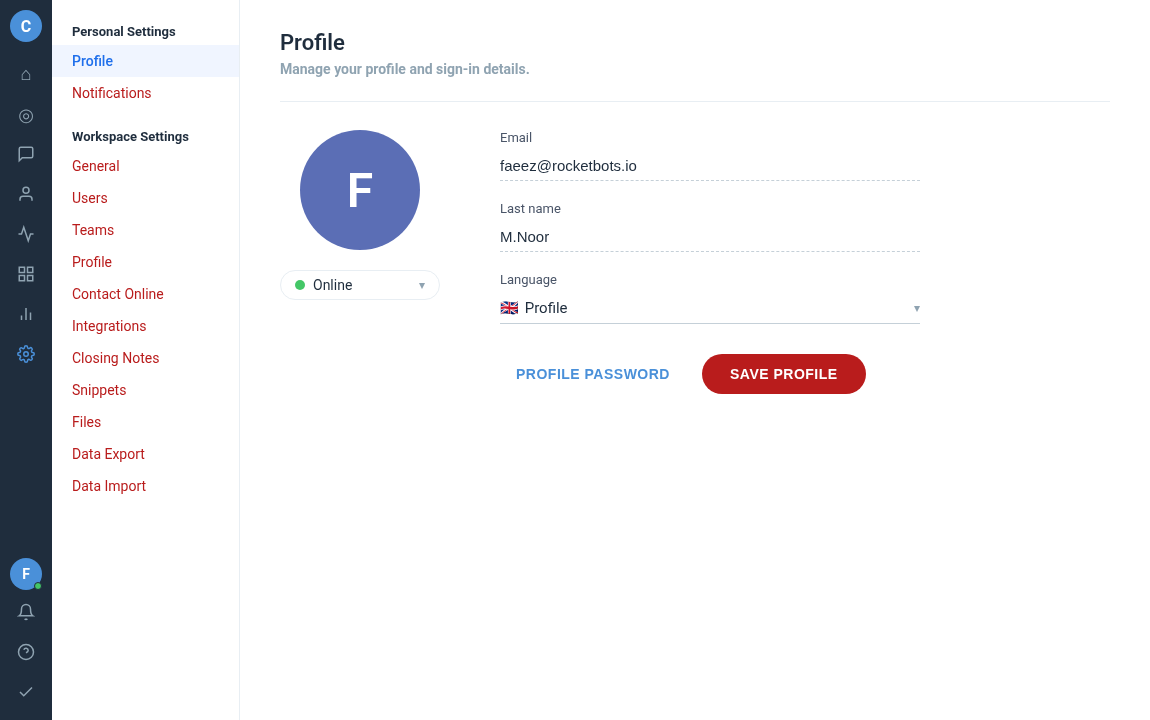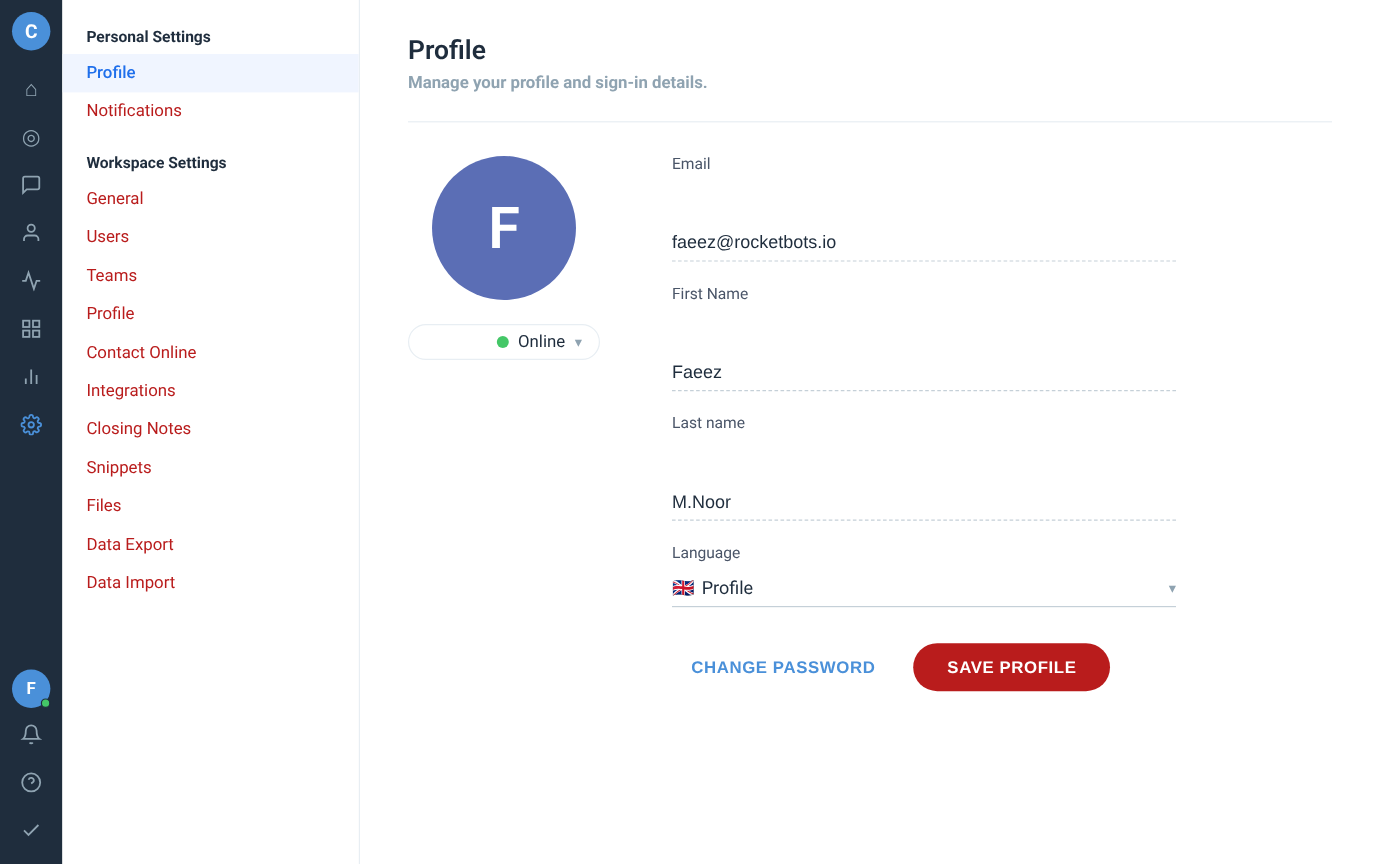--- a/index.html
+++ b/index.html
@@ -34,21 +34,21 @@
       display: flex; align-items: center; justify-content: center;
       color: white; font-weight: bold; font-size: 14px; position: relative;
     }
     .icon-sidebar .user-avatar .online-dot {
       width: 8px; height: 8px; background: #44c767; border-radius: 50%;
       position: absolute; bottom: 0; right: 0; border: 1px solid #1f2d3d;
     }
 
     
     .nav-sidebar {
-      width: 248px;
+      width: 188px;
       background: #fff;
       border-right: 1px solid #e8eef3;
       padding: 16px 0;
       overflow-y: auto;
     }
     .nav-sidebar .section-title {
       font-size: 13px; font-weight: 700; color: #1f2d3d;
       padding: 8px 20px 6px; text-transform: none;
     }
     .nav-sidebar .nav-item {
@@ -84,40 +84,39 @@
     }
     .profile-avatar {
       width: 120px; height: 120px; background: #5b6eb5; border-radius: 50%;
       display: flex; align-items: center; justify-content: center;
       color: white; font-size: 48px; font-weight: 600;
     }
     .status-dropdown {
       display: flex; align-items: center; gap: 8px;
       border: 1px solid #e8eef3; border-radius: 20px;
       padding: 6px 14px; cursor: pointer; width: 160px;
-      justify-content: flex-end; background: #fff;
+      justify-content: space-between; background: #fff;
     }
     .status-dot { width: 10px; height: 10px; background: #44c767; border-radius: 50%; }
     .status-label { font-size: 14px; color: #1f2d3d; }
     .chevron-down { color: #8fa3b1; font-size: 12px; }
 
     .form-column {
       flex: 1; max-width: 420px;
     }
     .form-group {
       margin-bottom: 20px;
     }
     .form-label {
       font-size: 13px; color: #4a5568; margin-bottom: 6px; display: block;
     }
     .form-input {
       width: 100%; border: none; border-bottom: 1px dashed #c5d0d8;
       padding: 6px 0; font-size: 15px; color: #1f2d3d; outline: none;
       background: transparent;
-      margin-top: 37px;
     }
     .form-select-wrapper {
       width: 100%; border: none; border-bottom: 1px solid #c5d0d8;
       padding: 6px 0; display: flex; align-items: center; justify-content: space-between;
     }
     .form-select-inner { display: flex; align-items: center; gap: 6px; font-size: 15px; color: #1f2d3d; }
 
     .buttons-row {
       display: flex; gap: 16px; align-items: center; margin-top: 30px;
     }
@@ -243,37 +242,33 @@
         <span class="chevron-down">▾</span>
       </div>
     </div>
 
     <div class="form-column">
       <div class="form-group">
         <label class="form-label">Email</label>
         <input class="form-input" type="email" value="faeez@rocketbots.io" style="">
       </div>
       <div class="form-group">
-        <label class="form-label">First Name</label>
-        <input class="form-input" type="text" value="Faeez" style="">
-      </div>
-      <div class="form-group">
         <label class="form-label">Last name</label>
         <input class="form-input" type="text" value="M.Noor" style="">
       </div>
       <div class="form-group">
         <label class="form-label">Language</label>
         <div class="form-select-wrapper">
           <div class="form-select-inner">
             <span>🇬🇧</span>
             <span>Profile</span>
           </div>
           <span style="color:#8fa3b1;font-size:12px;">▾</span>
         </div>
       </div>
 
       <div class="buttons-row">
-        <button class="btn-secondary">CHANGE PASSWORD</button>
+        <button class="btn-secondary">PROFILE PASSWORD</button>
         <button class="btn-primary">SAVE PROFILE</button>
       </div>
     </div>
   </div>
 </div>
 
 </body></html>

